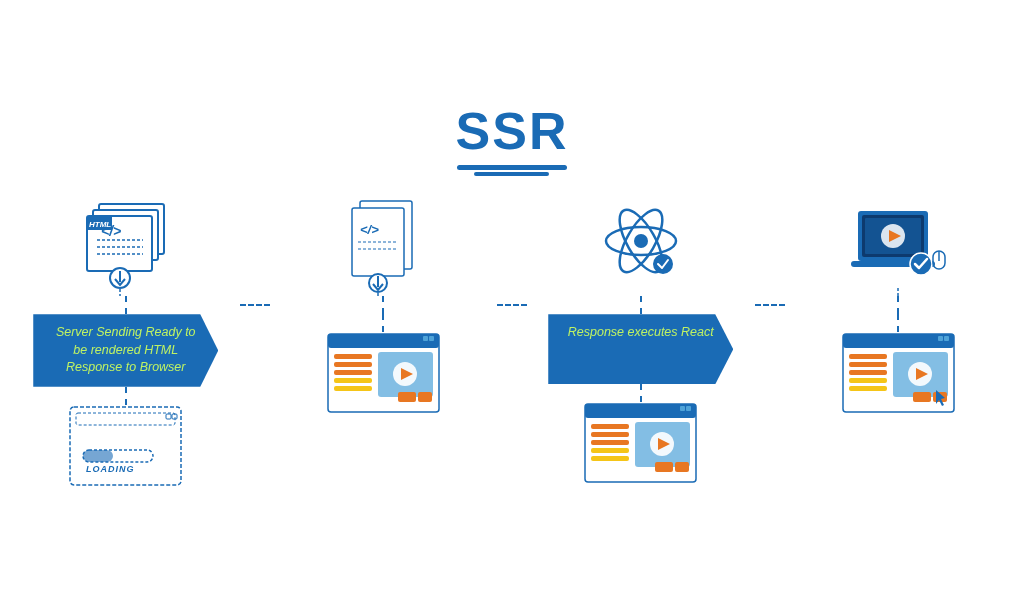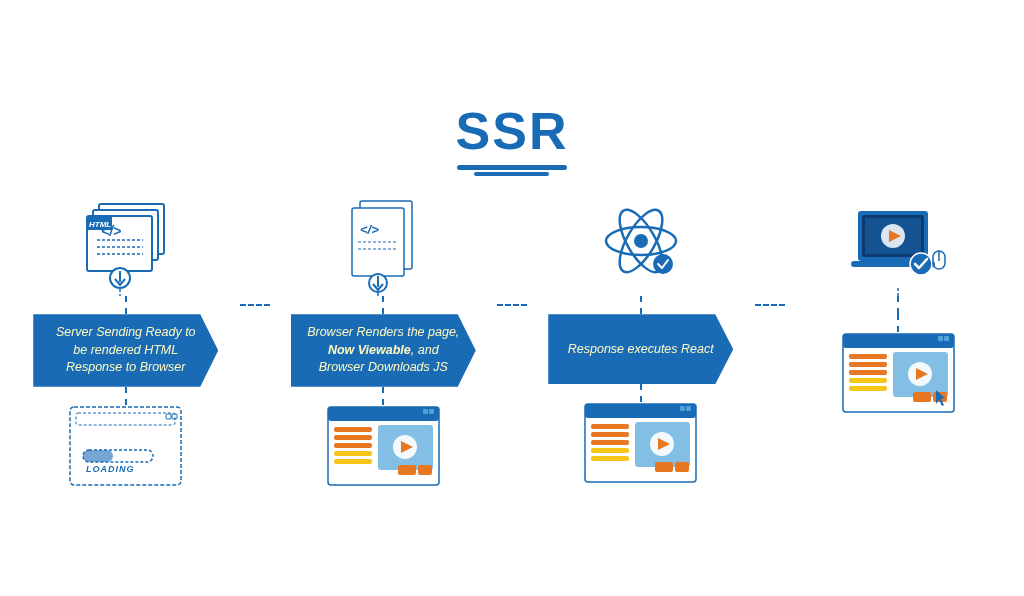--- a/index.html
+++ b/index.html
@@ -42,28 +42,27 @@
     
     .arrow-down {
       width: 2px;
       height: 18px;
       border-left: 2px dashed #1a6bb5;
       margin: 0 auto;
     }
     
     .label-box {
       background: #1a6bb5;
-      color: #fef9c3;
+      color: #bef264;
       font-size: 12.5px;
       text-align: center;
       padding: 10px 14px;
       position: relative;
       min-height: 70px;
       display: flex;
-      align-items: center;
       justify-content: center;
       width: 185px;
       clip-path: polygon(0 0, calc(100% - 18px) 0, 100% 50%, calc(100% - 18px) 100%, 0 100%);
     }
     .label-box.last {
       clip-path: none;
       border-radius: 4px;
     }
     .label-box-text {
       line-height: 1.4;
@@ -192,25 +191,20 @@
           <line x1="20" y1="46" x2="58" y2="46" stroke="#1a6bb5" stroke-width="1.2" stroke-dasharray="3,2"></line>
           <line x1="20" y1="53" x2="58" y2="53" stroke="#1a6bb5" stroke-width="1.2" stroke-dasharray="3,2"></line>
 
           <circle cx="40" cy="87" r="9" fill="#fff" stroke="#1a6bb5" stroke-width="2"></circle>
           <line x1="40" y1="80" x2="40" y2="91" stroke="#1a6bb5" stroke-width="2"></line>
           <polyline points="35,88 40,94 45,88" fill="none" stroke="#1a6bb5" stroke-width="2"></polyline>
           <line x1="40" y1="97" x2="40" y2="100" stroke="#1a6bb5" stroke-width="1.5" stroke-dasharray="3,2"></line>
         </svg>
       </div>
       <div class="arrow-down"></div>
-      <div class="label-box">
-        <div class="label-box-text">
-          Browser Renders the page, <strong>Now Viewable</strong>, and Browser Downloads JS
-        </div>
-      </div>
       <div class="arrow-down"></div>
       <div class="screen-area">
 
         <svg width="115" height="82" viewBox="0 0 115 82">
           <rect x="2" y="2" width="111" height="78" rx="3" fill="#fff" stroke="#1a6bb5" stroke-width="1.5"></rect>
           <rect x="2" y="2" width="111" height="14" rx="3" fill="#1a6bb5"></rect>
           <rect x="97" y="4" width="5" height="5" rx="1" fill="#4fa3d8"></rect>
           <rect x="103" y="4" width="5" height="5" rx="1" fill="#4fa3d8"></rect>
 
           <rect x="8" y="22" width="38" height="5" rx="2" fill="#e87722"></rect>

